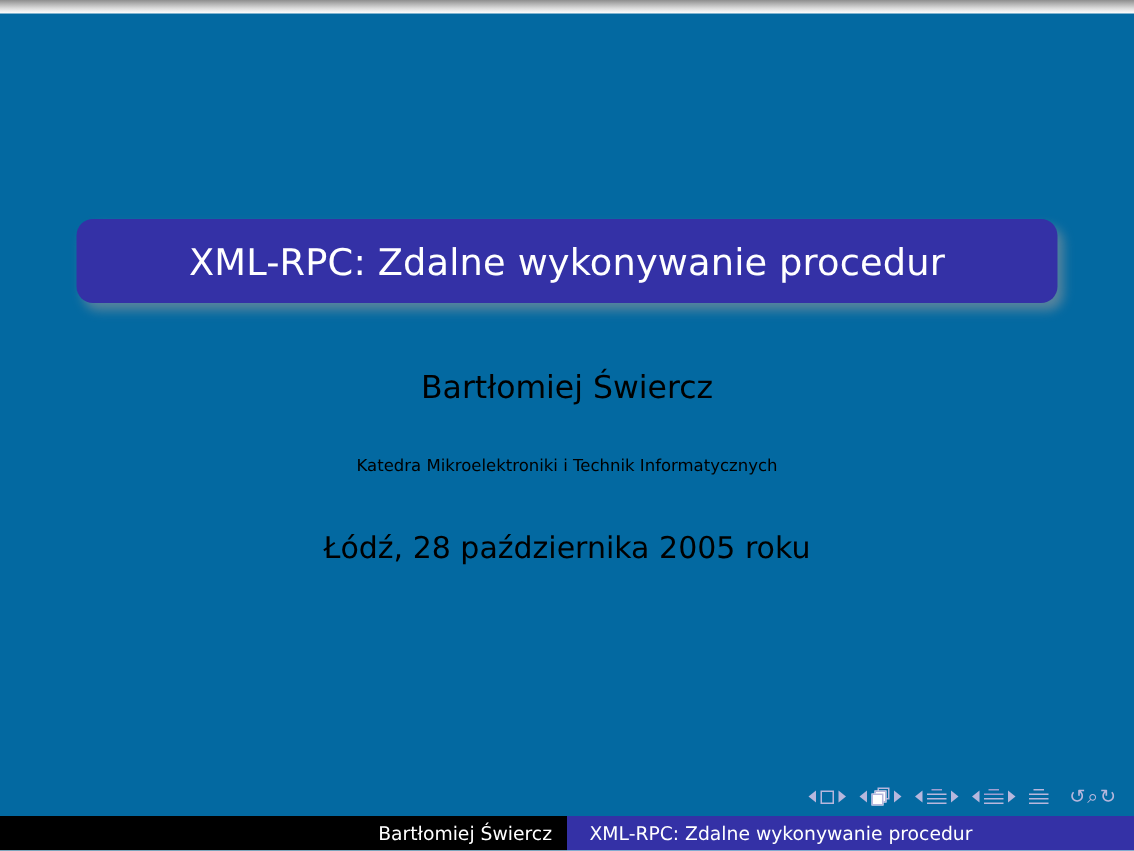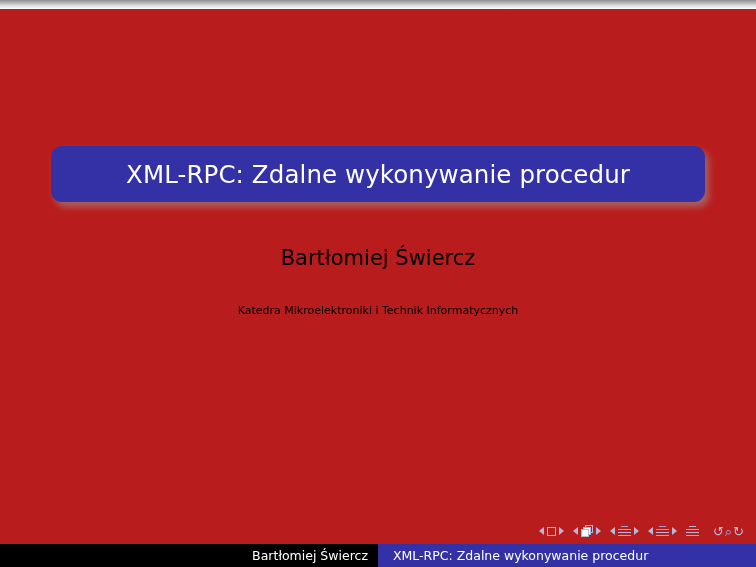--- a/index.html
+++ b/index.html
@@ -7,21 +7,21 @@
     padding: 0;
     background: #ffffff;
   }
   body {
     font-family: "DejaVu Sans", sans-serif;
   }
   #slide {
     position: relative;
     width: 756px;
     height: 567px;
-    background: #b91c1c;
+    background: #0369a1;
     overflow: hidden;
   }
   
   #top-shade {
     position: absolute;
     left: 0;
     top: 0;
     width: 756px;
     height: 9px;
     background: linear-gradient(to bottom, #8e8e8e 0%, #b4b4b4 30%, #dcdcdc 62%, #ffffff 100%);
@@ -200,20 +200,21 @@
     <div id="title-block-shadow"></div>
     <div id="title-block">
       <div id="title-text">XML-RPC: Zdalne wykonywanie procedur</div>
     </div>
   </div>
 
   <div class="center-line" id="author-line">Bartłomiej Świercz</div>
 
   <div class="center-line" id="institute-line">Katedra Mikroelektroniki i Technik Informatycznych</div>
 
+  <div class="center-line" id="date-line">Łódź, 28 października 2005 roku</div>
 
   <div id="nav-symbols">
 
     <div class="nav-group">
       <span class="tri tri-l"></span>
       <span class="sq"></span>
       <span class="tri tri-r"></span>
     </div>
 
     <div class="nav-group">

